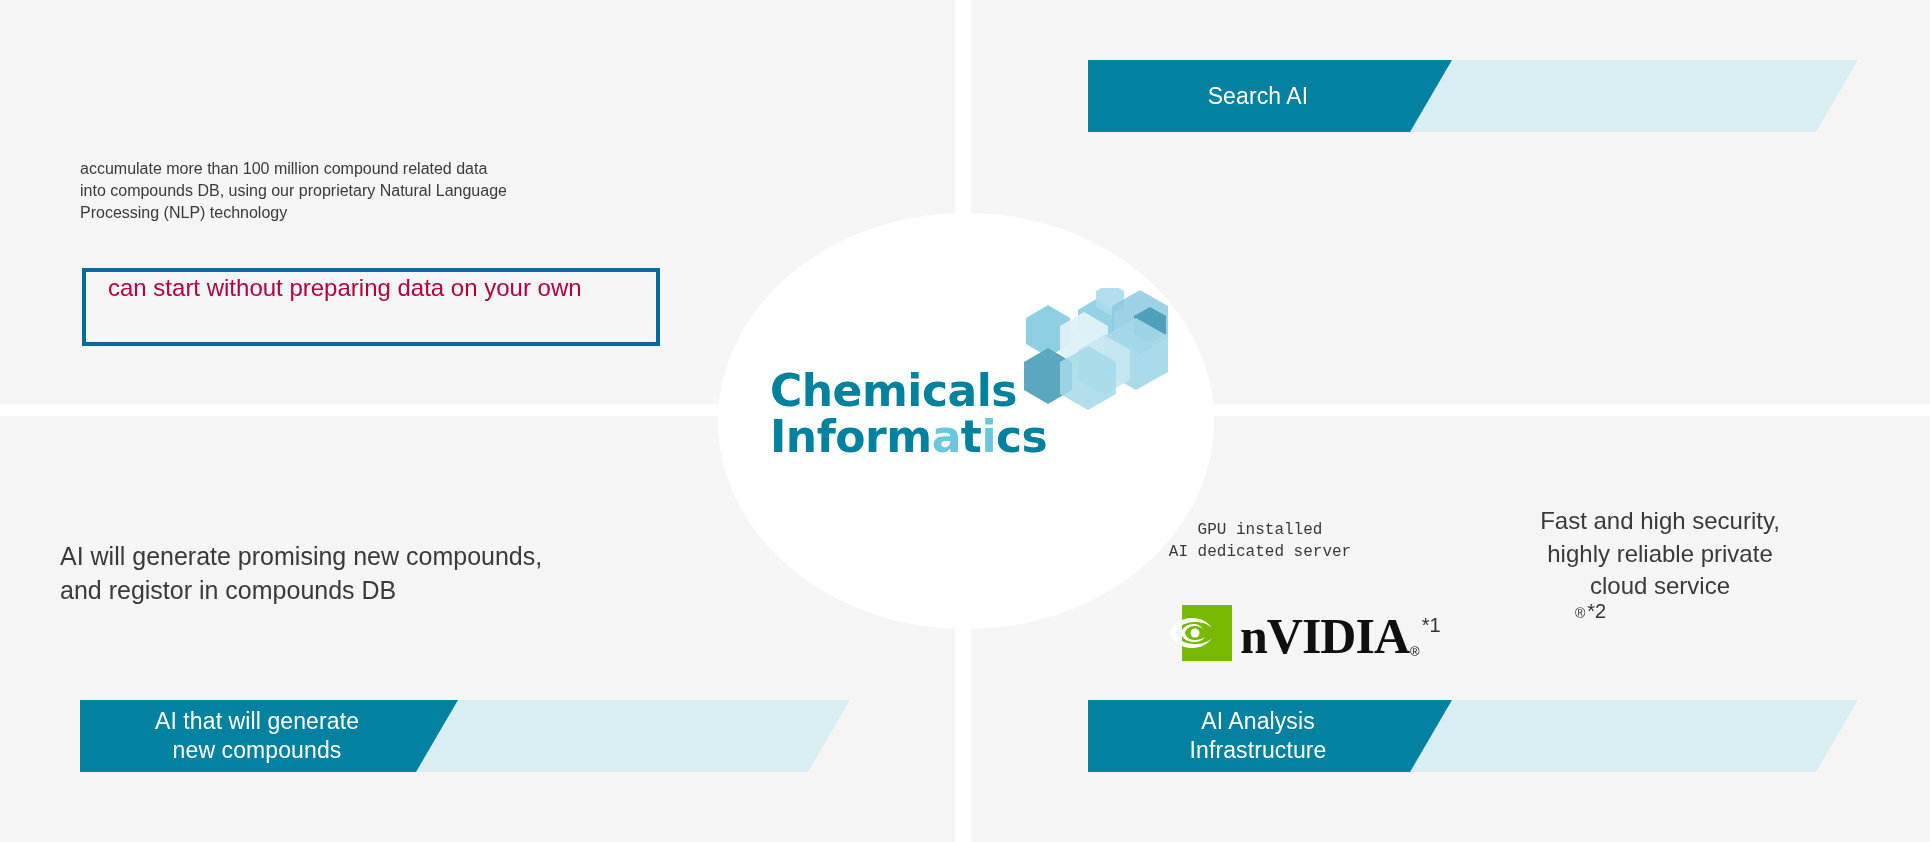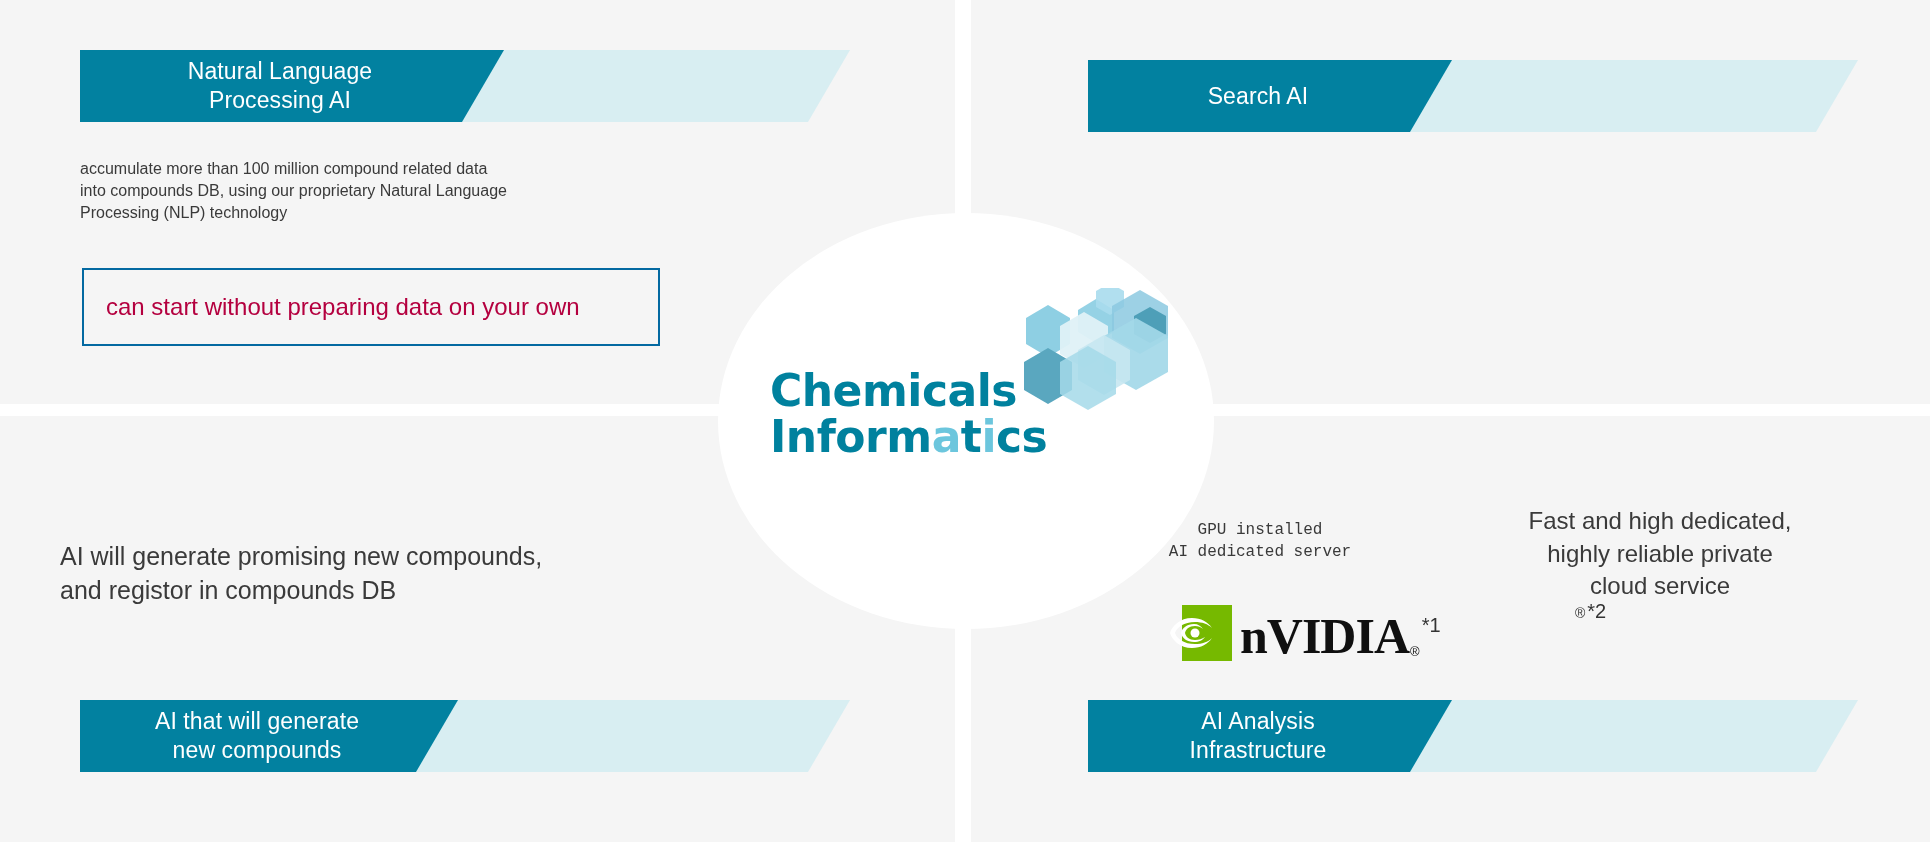--- a/index.html
+++ b/index.html
@@ -67,22 +67,22 @@
   #search-desc{left:1060px;top:222px;width:820px;text-align:center;font-size:25px;line-height:1.35;}
 
   #generate-desc{left:60px;top:540px;width:840px;font-size:25px;line-height:1.35;}
 
   #gpu-desc{left:1100px;top:520px;width:320px;text-align:center;font-size:16px;line-height:1.36;font-family:Liberation Mono, monospace;}
   #cloud-desc{left:1480px;top:505px;width:360px;text-align:center;font-size:24px;line-height:1.36;}
 
   
   #callout-nostart{
     position:absolute;left:82px;top:268px;width:578px;height:78px;
-    border:2px solid #0369a1;box-sizing:border-box;
-    display:flex;align-items:center;
+    border:4px solid #0369a1;box-sizing:border-box;
+    display:flex;
   }
   #callout-nostart .ctext{
     color:#b4003f;font-size:24px;padding-left:22px;line-height:1.3;
   }
 
   
   #centre-ellipse{
     position:absolute;left:718px;top:213px;width:496px;height:416px;
     background:#ffffff;border-radius:50%;
     z-index:5;
@@ -125,27 +125,20 @@
 </head>
 <body>
 
 <div id="stage">
 
   <div class="quad" id="quad-tl"></div>
   <div class="quad" id="quad-tr"></div>
   <div class="quad" id="quad-bl"></div>
   <div class="quad" id="quad-br"></div>
 
-  <div class="banner" id="banner-nlp">
-    <div class="ribbon-light"></div>
-    <div class="ribbon-dark">
-      <span class="btext">Natural Language
-Processing AI</span>
-    </div>
-  </div>
 
   <div class="bodytext" id="nlp-desc">accumulate more than 100 million compound related data
 into  compounds DB, using our proprietary Natural Language
 Processing (NLP) technology</div>
 
   <div id="callout-nostart">
     <span class="ctext">can start without preparing data on your own</span>
   </div>
 
   <div class="banner" id="banner-search">
@@ -163,21 +156,21 @@
     <div class="ribbon-light"></div>
     <div class="ribbon-dark">
       <span class="btext">AI that will generate
 new compounds</span>
     </div>
   </div>
 
   <div class="bodytext" id="gpu-desc">GPU installed
 AI dedicated server</div>
 
-  <div class="bodytext" id="cloud-desc">Fast and high dedicated,
+  <div class="bodytext" id="cloud-desc">Fast and high security,
 highly reliable private
 cloud service</div>
 
   <div id="nvidia-logo">
     <svg id="nvidia-mark" viewBox="0 0 64 56">
       <rect x="14" y="0" width="50" height="56" fill="#76b900"></rect>
       <path d="M24 13 C12 13 4 21 2 28 C4 35 12 43 24 43 C33 43 40 39 44 33
                C40 37 34 39 27 39 C16 39 9 34 7 28 C9 22 16 17 27 17
                C34 17 40 19 44 23 C40 17 33 13 24 13 Z" fill="#ffffff"></path>
       <path d="M26 19 C19 19 14 23 13 28 C14 33 19 37 26 37 C31 37 35 35 37 32

